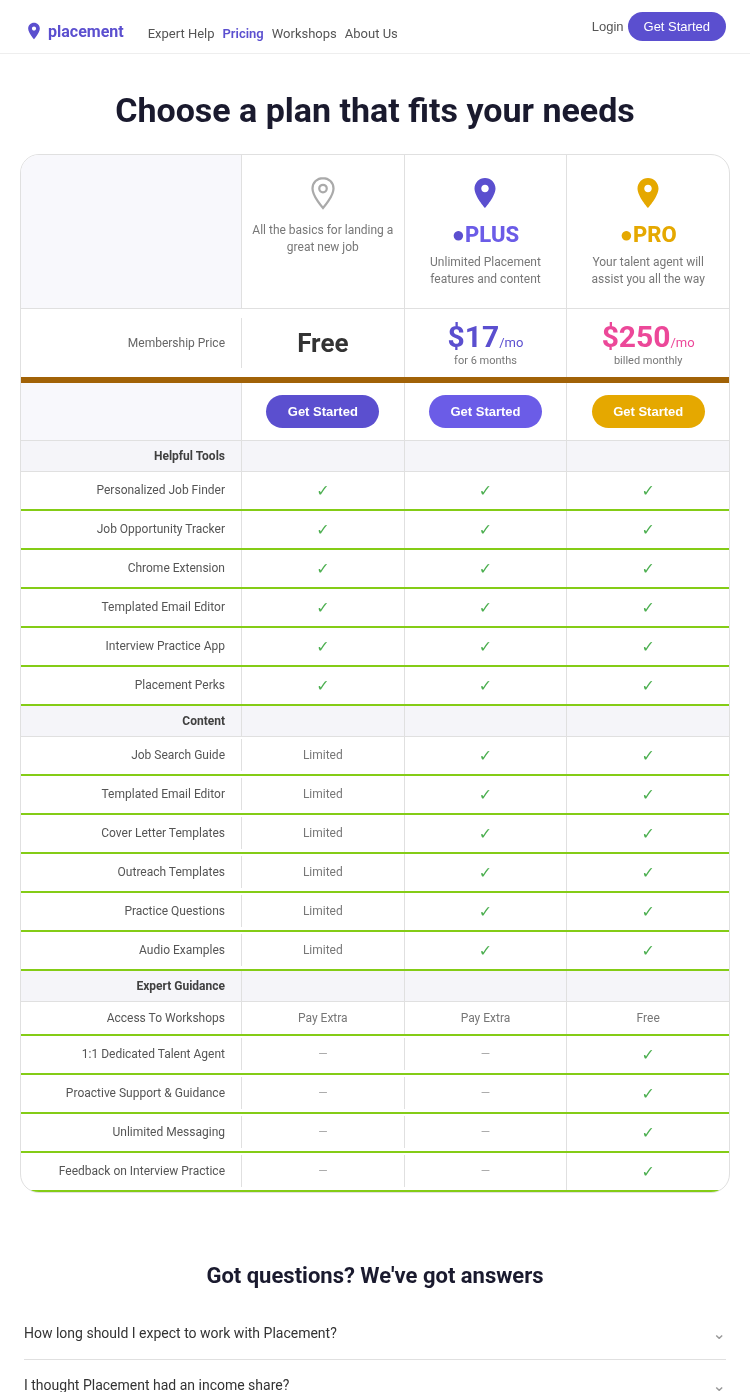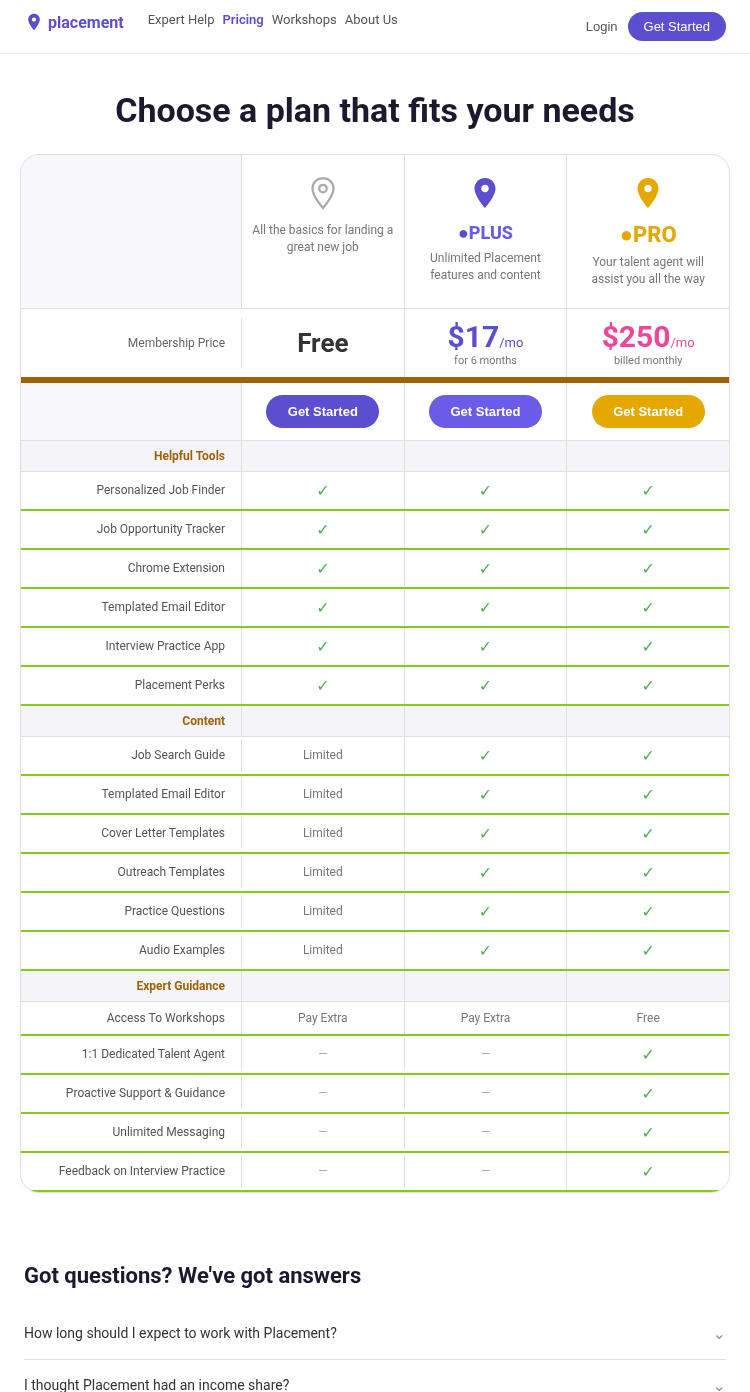--- a/index.html
+++ b/index.html
@@ -1,25 +1,25 @@
 <!DOCTYPE html>
 <html><head>
   <meta charset="utf-8">
   <style>
     * { box-sizing: border-box; margin: 0; padding: 0; }
     body { font-family: -apple-system, BlinkMacSystemFont, 'Segoe UI', Roboto, sans-serif; background: #fff; color: #333; font-size: 14px; width: 750px; }
 
     
-    nav { display: flex; align-items: flex-start; padding: 12px 24px; border-bottom: 1px solid #eee; }
+    nav { display: flex; align-items: flex-end; padding: 12px 24px; border-bottom: 1px solid #eee; }
     .nav-logo { display: flex; align-items: center; gap: 4px; font-weight: 700; font-size: 16px; color: #5b4fcf; margin-right: 24px; }
     .nav-logo svg { width: 20px; height: 20px; }
     .nav-links { display: flex; gap: 8px; flex: 1; }
     .nav-link { color: #555; text-decoration: none; font-size: 13px; }
     .nav-link.active { color: #5b4fcf; font-weight: 600; }
-    .nav-actions { display: flex; gap: 10px; align-items: center; }
+    .nav-actions { display: flex; gap: 4px; align-items: center; }
     .btn-login { color: #555; background: none; border: none; cursor: pointer; font-size: 13px; }
     .btn-get-started-nav { background: #5b4fcf; color: #fff; border: none; border-radius: 20px; padding: 7px 16px; font-size: 13px; cursor: pointer; }
 
     
     .hero { text-align: center; padding: 36px 20px 24px; }
     .hero h1 { font-size: 34px; font-weight: 700; color: #1a1a2e; }
 
     
     .pricing-container { padding: 0 20px 40px; }
     .pricing-card { border: 1px solid #e0e0e0; border-radius: 19px; overflow: hidden; background: #fff; }
@@ -40,38 +40,38 @@
     .cta-row { display: grid; grid-template-columns: 220px 1fr 1fr 1fr; border-bottom: 1px solid #e0e0e0; }
     .cta-empty { background: #f8f8fc; }
     .cta-cell { text-align: center; padding: 12px 10px; border-left: 1px solid #e0e0e0; }
     .btn-cta { border: none; border-radius: 20px; padding: 9px 20px; font-size: 13px; font-weight: 600; cursor: pointer; width: 80%; color: #fff; }
     .btn-free { background: #5b4fcf; }
     .btn-plus { background: #6b5ce7; }
     .btn-pro { background: #e5a800; }
 
     
     .section-header { display: grid; grid-template-columns: 220px 1fr 1fr 1fr; background: #f5f5f9; border-bottom: 1px solid #e0e0e0; }
-    .section-label { padding: 8px 16px; font-weight: 700; font-size: 12px; color: #a16207; text-align: right; }
+    .section-label { padding: 8px 16px; font-weight: 700; font-size: 12px; color: #404040; text-align: right; }
     .section-filler { border-left: 1px solid #e0e0e0; }
 
     
     .feature-row { display: grid; grid-template-columns: 220px 1fr 1fr 1fr; border-bottom: 2px solid #84cc16; align-items: center; }
     .feature-label { padding: 9px 16px; font-size: 12px; color: #555; text-align: right; }
     .feature-cell { text-align: center; padding: 9px 10px; border-left: 1px solid #e0e0e0; font-size: 12px; color: #777; }
     .check { color: #4caf50; font-size: 16px; }
     .dash { color: #aaa; }
 
     
     .faq-section { padding: 30px 24px; }
-    .faq-title { text-align: left; font-size: 22px; font-weight: 700; margin-bottom: 20px; color: #1a1a2e; }
+    .faq-title { text-align: center; font-size: 22px; font-weight: 700; margin-bottom: 20px; color: #1a1a2e; }
     .faq-item { border-bottom: 1px solid #e0e0e0; padding: 16px 0; display: flex; justify-content: space-between; align-items: center; cursor: pointer; }
     .faq-question { font-size: 14px; color: #333; text-align: right; }
     .faq-chevron { color: #999; font-size: 16px; }
 
-    .plan-name-plus { font-size: 18px; font-weight: 800; }
+    .plan-name-plus { font-size: 22px; font-weight: 800; }
     .plan-name-plus .p-icon { color: #5b4fcf; }
     .plan-name-plus .text { color: #6b5ce7; }
     .plan-name-pro { font-size: 22px; font-weight: 800; }
     .plan-name-pro .p-icon { color: #e5a800; }
     .plan-name-pro .text { color: #e5a800; }
   </style>
 </head>
 <body>
 
 <nav>

